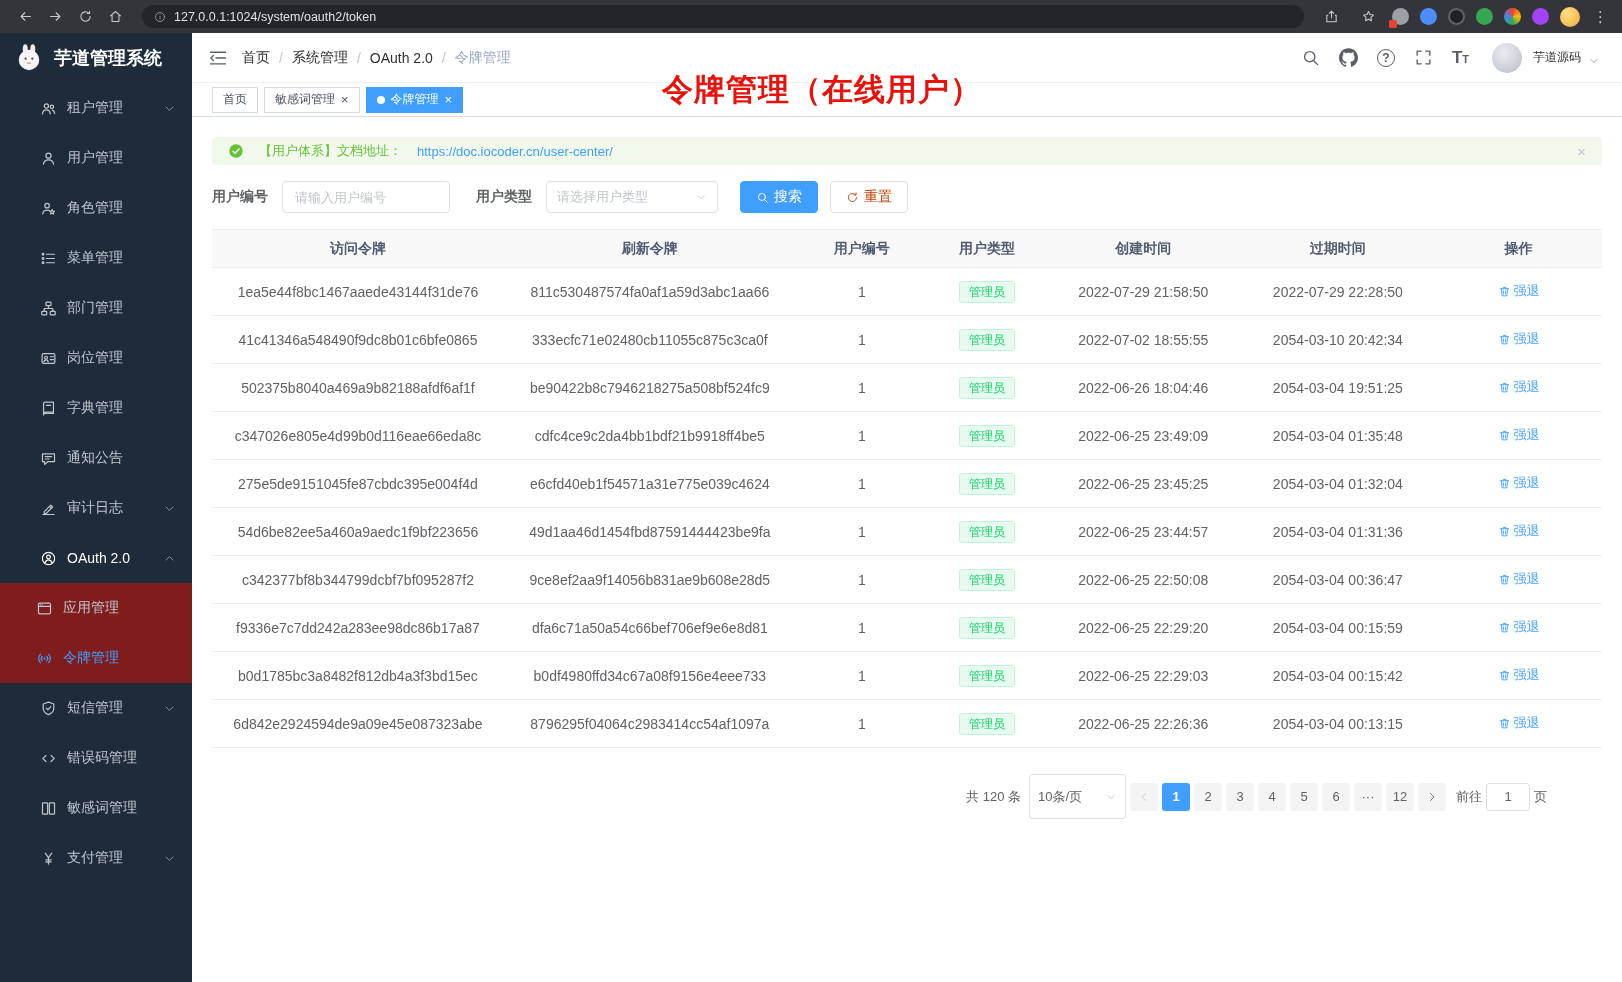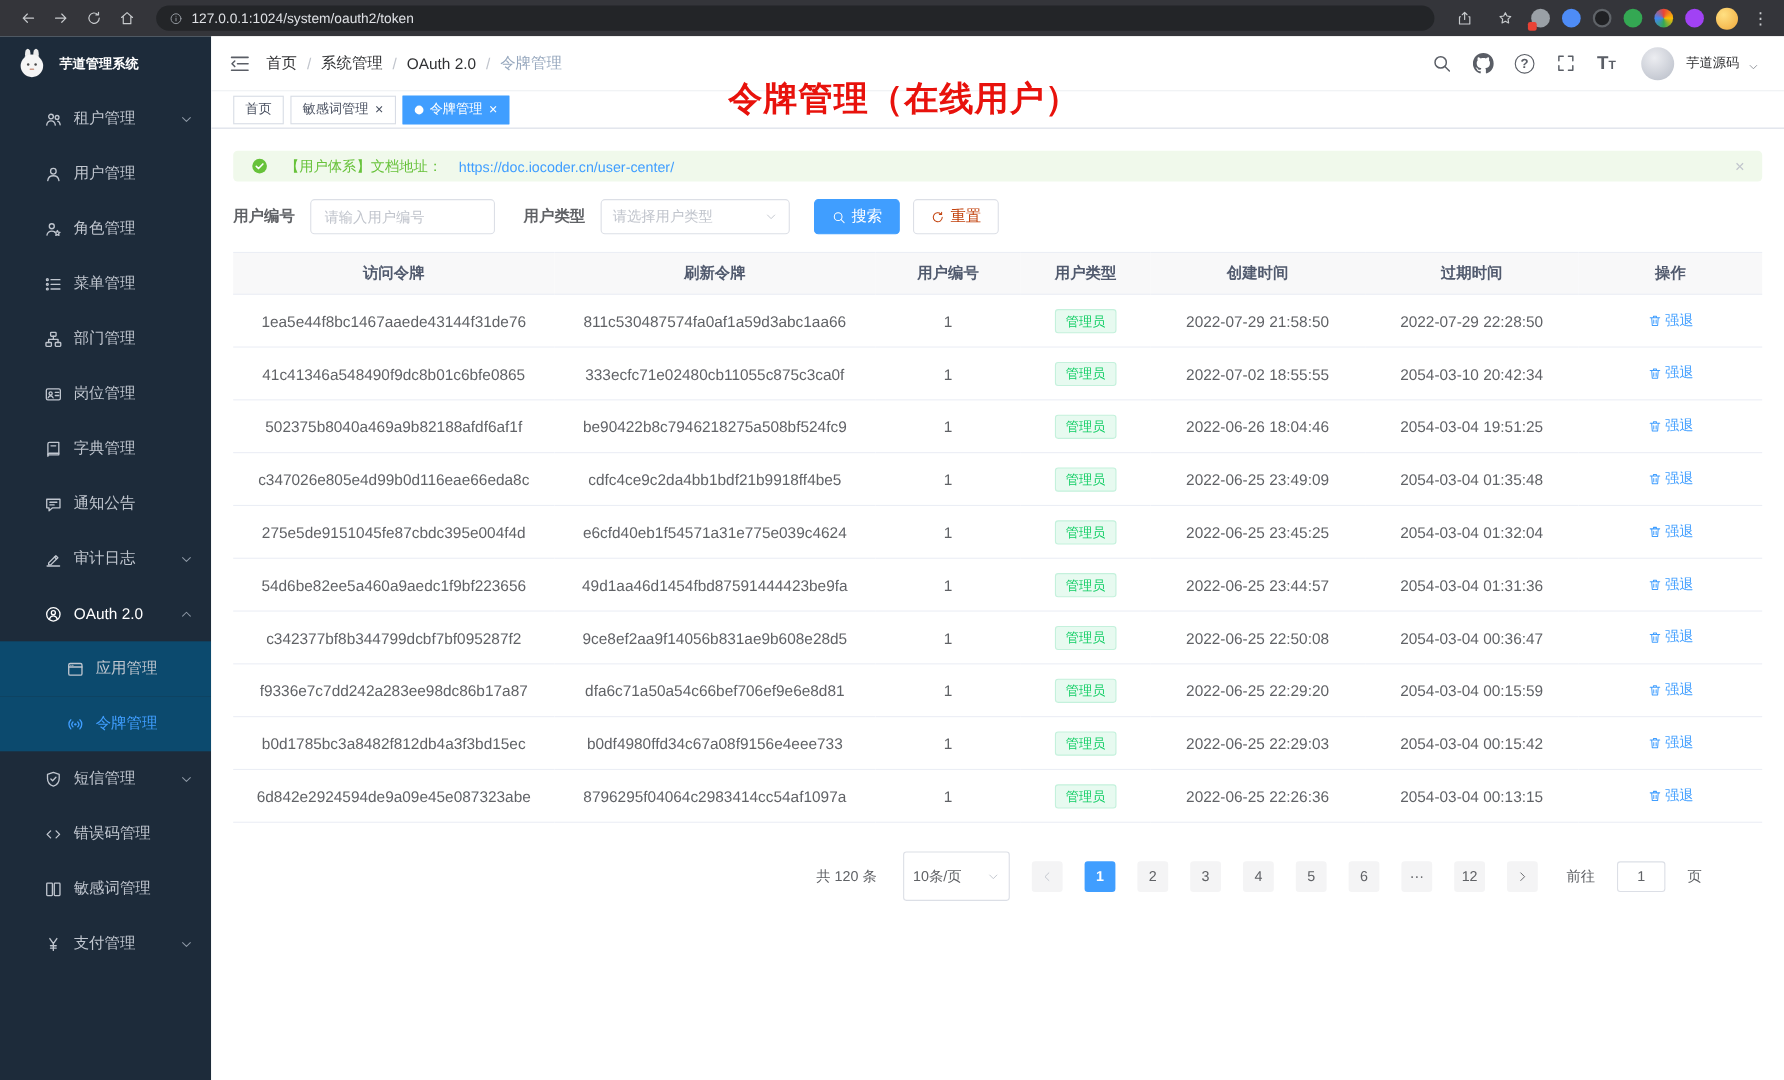--- a/index.html
+++ b/index.html
@@ -21,27 +21,27 @@
 .e1{background:#9aa0a6}.e2{background:#4e8cf7}.e3{background:#202124;border:2px solid #5f6368}
 .e4{background:#34a853}.e5{background:conic-gradient(#ea4335,#fbbc04,#34a853,#4285f4,#ea4335)}.e6{background:#a142f4}
 .b-avatar{width:20px;height:20px;border-radius:50%;background:radial-gradient(circle at 35% 32%,#ffe082,#f0a93c)}
 .kebab{color:#c7cacd;font-size:15px;padding:0 2px}
 
 
 .app{display:flex;height:949px}
 .sidebar{width:192px;flex-shrink:0;background:#1d2b3a;color:#c0c6cf;overflow:hidden}
 .logo{height:50px;display:flex;align-items:center;gap:10px;padding:0 14px}
 .logo svg{width:30px;height:30px}
-.logo-title{color:#fff;font-size:12px;font-weight:bold}
+.logo-title{color:#fff;font-size:18px;font-weight:bold}
 .menu-item{height:50px;display:flex;align-items:center;gap:10px;padding:0 16px 0 40px;font-size:14px;cursor:pointer}
 .menu-item .mi-icon{width:17px;height:17px;flex-shrink:0}
 .mi-label{flex:1;white-space:nowrap}
 .mi-chev{width:13px;height:13px;color:#8d98a5}
 .mi-chev.up{transform:rotate(180deg)}
-.menu-item.sub{padding-left:60px;background:#0c4a6e}
+.menu-item.sub{padding-left:36px;background:#7f1d1d}
 .menu-item.active{color:#409eff}
 .menu-item.open{color:#fff}
 
 .main{flex:1;position:relative;background:#fff;overflow:hidden}
 
 
 .topbar{height:50px;display:flex;align-items:center;padding:0 22px 0 16px;border-bottom:1px solid #eef0f3}
 .hamburger{width:20px;height:20px;color:#5a5e66;cursor:pointer}
 .breadcrumb{display:flex;align-items:center;margin-left:14px;font-size:14px;color:#303133}
 .crumb{display:flex;align-items:center}
@@ -85,21 +85,21 @@
 .btn-primary{background:#409eff;border-color:#409eff;color:#fff;margin-right:12px}
 .btn-plain{background:#fff;border-color:#dcdfe6;color:#c2410c}
 
 .tokens-table{width:100%;border-collapse:collapse;table-layout:fixed;font-size:14px;color:#606266}
 .tokens-table th{background:#f8f8f9;color:#515a6e;font-weight:bold;height:38px;border-top:1px solid #ebeef5;border-bottom:1px solid #ebeef5;text-align:center}
 .tokens-table td{height:48px;border-bottom:1px solid #ebeef5;text-align:center;overflow:hidden;white-space:nowrap}
 .tag-success{display:inline-block;padding:2px 9px;font-size:12px;line-height:16px;border-radius:3px;background:#e7faf0;border:1px solid #c4f1dc;color:#13ce66}
 .action-link{color:#409eff;font-size:13px;display:inline-flex;align-items:center;gap:3px;cursor:pointer;text-decoration:none}
 .action-link svg{width:13px;height:13px}
 
-.pagination{display:flex;align-items:center;justify-content:flex-end;gap:20px;margin:26px 55px 0 0;font-size:13px;color:#606266}
+.pagination{display:flex;align-items:center;justify-content:flex-end;gap:4px;margin:26px 55px 0 0;font-size:13px;color:#606266}
 .pg-total{margin-right:4px}
 .pg-size{width:97px;height:45px;border:1px solid #dcdfe6;border-radius:3px;display:flex;align-items:center;justify-content:space-between;padding:0 8px;cursor:pointer}
 .pg-btn{min-width:28px;height:28px;border:none;border-radius:3px;background:#f4f4f5;color:#606266;font-size:13px;display:inline-flex;align-items:center;justify-content:center;cursor:pointer;padding:0 4px}
 .pg-btn svg{width:12px;height:12px}
 .pg-prev{color:#c0c4cc}
 .pg-page.active{background:#409eff;color:#fff;font-weight:bold}
 .pg-goto-label{margin-left:6px}
 .pg-goto-input{width:44px;height:28px;border:1px solid #dcdfe6;border-radius:3px;text-align:center;font-size:13px;color:#606266;outline:none}
 .contents{display:contents}
 </style>

